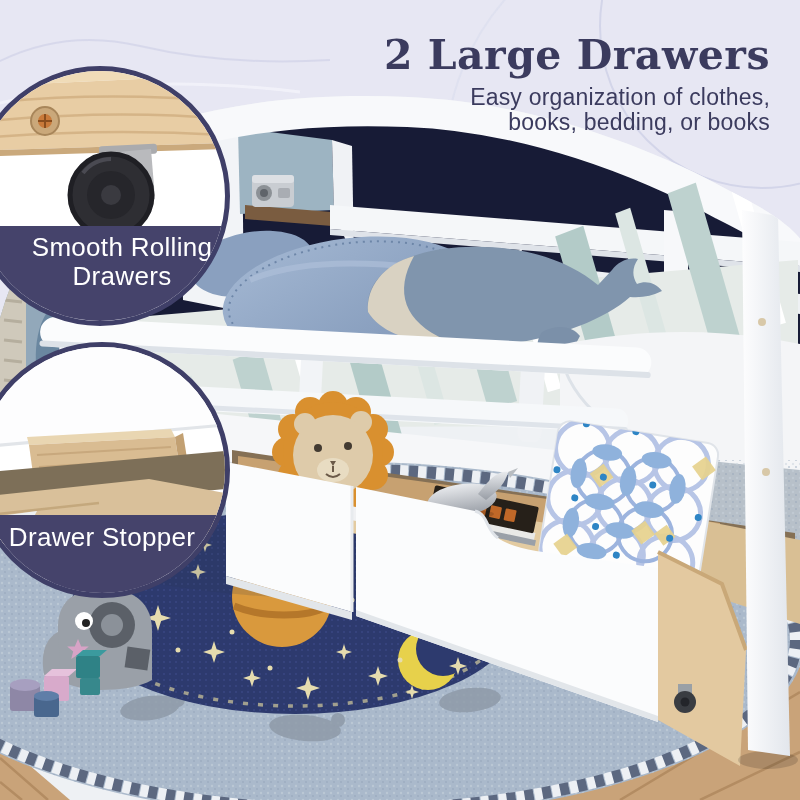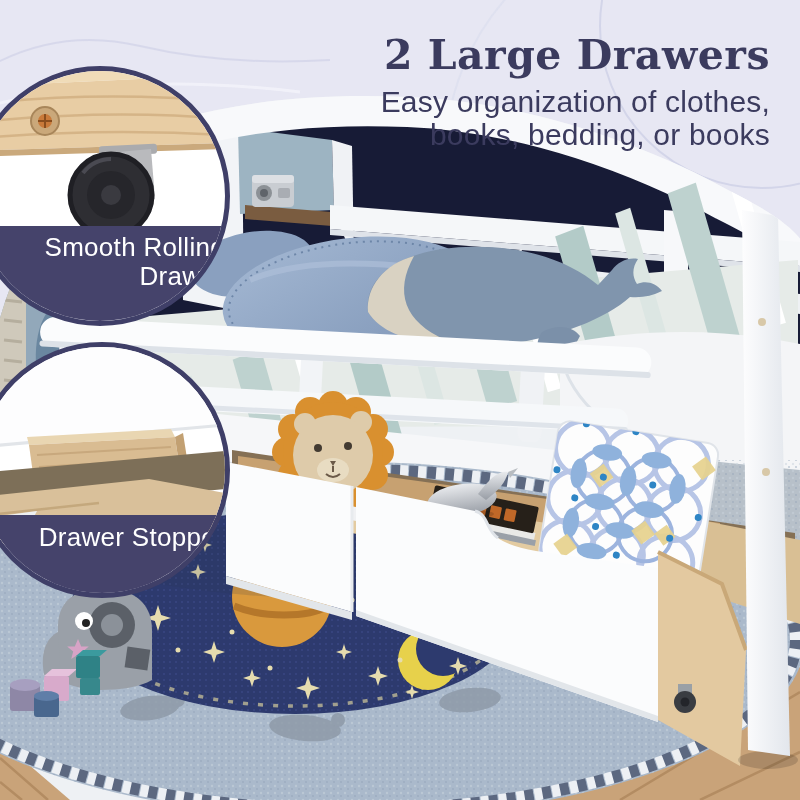--- a/index.html
+++ b/index.html
@@ -4,34 +4,34 @@
 <style>
   html,body{margin:0;padding:0;background:#e7e7f3;}
   .stage{position:relative;width:800px;height:800px;overflow:hidden;
          background:var(--bg,#e7e7f3);font-family:"Liberation Sans",sans-serif;}
   .stage svg{display:block;}
   .bg-decor,.photo{position:absolute;inset:0;}
   
   .headline{position:absolute;top:16px;right:30px;text-align:right;z-index:30;margin-top:15px;}
   .headline h1{margin:0;font-family:"DejaVu Serif",serif;font-weight:bold;
                font-size:41px;letter-spacing:.5px;color:var(--headline,#3b3b5e);}
-  .headline p{margin:6px 0 0;font-size:30px;line-height:1.1;font-weight:500;
+  .headline p{margin:6px 0 0;font-size:23px;line-height:1.1;font-weight:500;
               color:var(--headline,#3b3b5e);letter-spacing:.2px;}
   
   .callout{position:absolute;border-radius:50%;overflow:hidden;background:#fff;
            border:5px solid var(--callout_border,#3f3f68);z-index:40;}
   .callout-casters{left:-30px;top:66px;width:250px;height:250px;}
   .callout-stopper{left:-26px;top:342px;width:246px;height:246px;}
   .callout svg{position:absolute;inset:0;}
   .callout .band{position:absolute;left:0;right:0;bottom:0;
                  background:var(--callout_band,#45436b);
                  display:flex;flex-direction:column;justify-content:flex-start;}
   .callout-casters .band{height:88px;padding-top:7px;padding-left:44px;}
   .callout-stopper .band{height:70px;padding-top:8px;}
-  .callout .band span{display:block;text-align:right;color:var(--label_text,#fff);
+  .callout .band span{display:block;text-align:center;color:var(--label_text,#fff);
                       font-size:26px;line-height:1.12;font-weight:500;letter-spacing:.3px;}
 </style>
 </head>
 <body>
 
 <div class="stage">
 
   <svg class="bg-decor" viewBox="0 0 800 800">
     <circle cx="762" cy="26" r="162" fill="none" stroke="#d3d5e9" stroke-width="2"></circle>
     <circle cx="690" cy="160" r="245" fill="none" stroke="#dcdeee" stroke-width="2" opacity=".7"></circle>
@@ -412,21 +412,21 @@
       <g>
         <circle cx="136" cy="124" r="41" fill="#2e2e33"></circle>
         <circle cx="136" cy="124" r="41" fill="none" stroke="#1f1f24" stroke-width="5"></circle>
         <circle cx="136" cy="124" r="24" fill="#26262b"></circle>
         <circle cx="136" cy="124" r="10" fill="#3a3a40"></circle>
         <path d="M108,102 A36,36 0 0 1 136,88" fill="none" stroke="#4a4a52" stroke-width="4"></path>
       </g>
     </svg>
     <div class="band">
       <span>Smooth Rolling</span>
-      <span>Drawer</span>
+      <span>Drawers</span>
     </div>
   </div>
 
   <div class="callout callout-stopper">
     <svg viewBox="0 0 246 246">
       <polygon points="0,0 246,0 246,78 0,100" fill="#fdfdfe"></polygon>
       <path d="M0,100 L246,78" stroke="#e2e5e9" stroke-width="3"></path>
       <g>
         <polygon points="50,98 196,90 192,82 48,90" fill="#e9d6b2"></polygon>
         <polygon points="50,98 196,90 201,124 55,134" fill="#d9bc92"></polygon>

